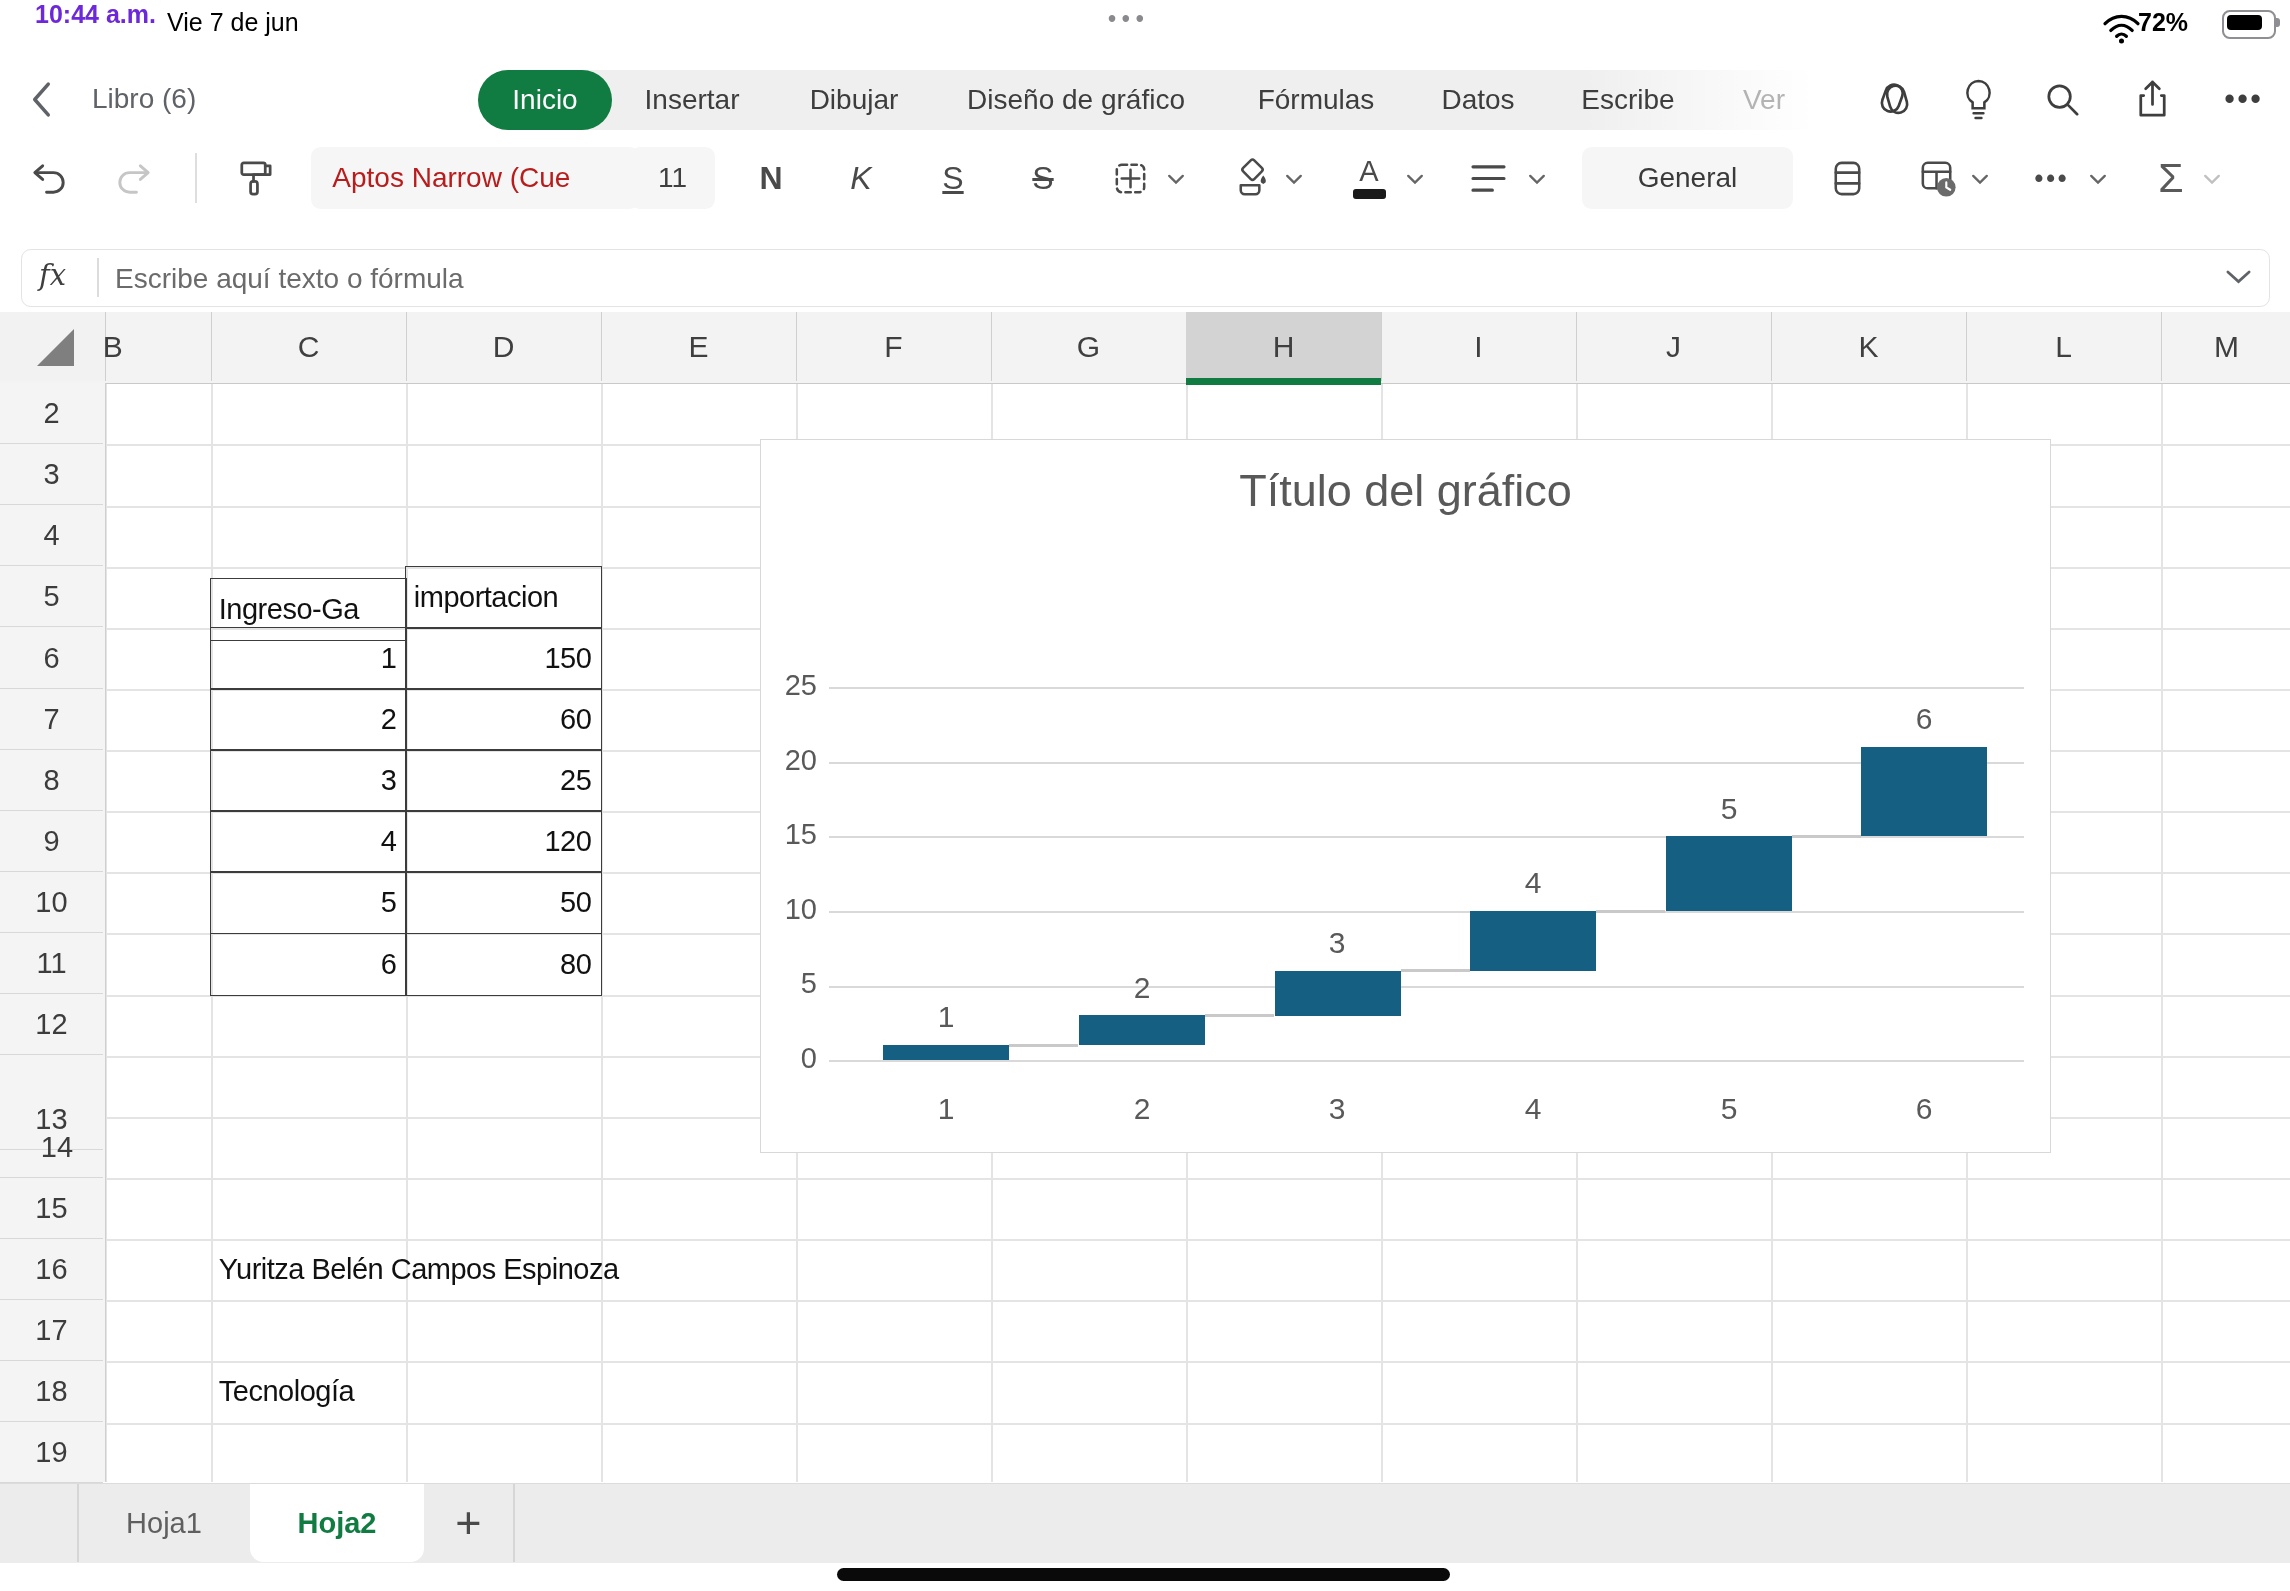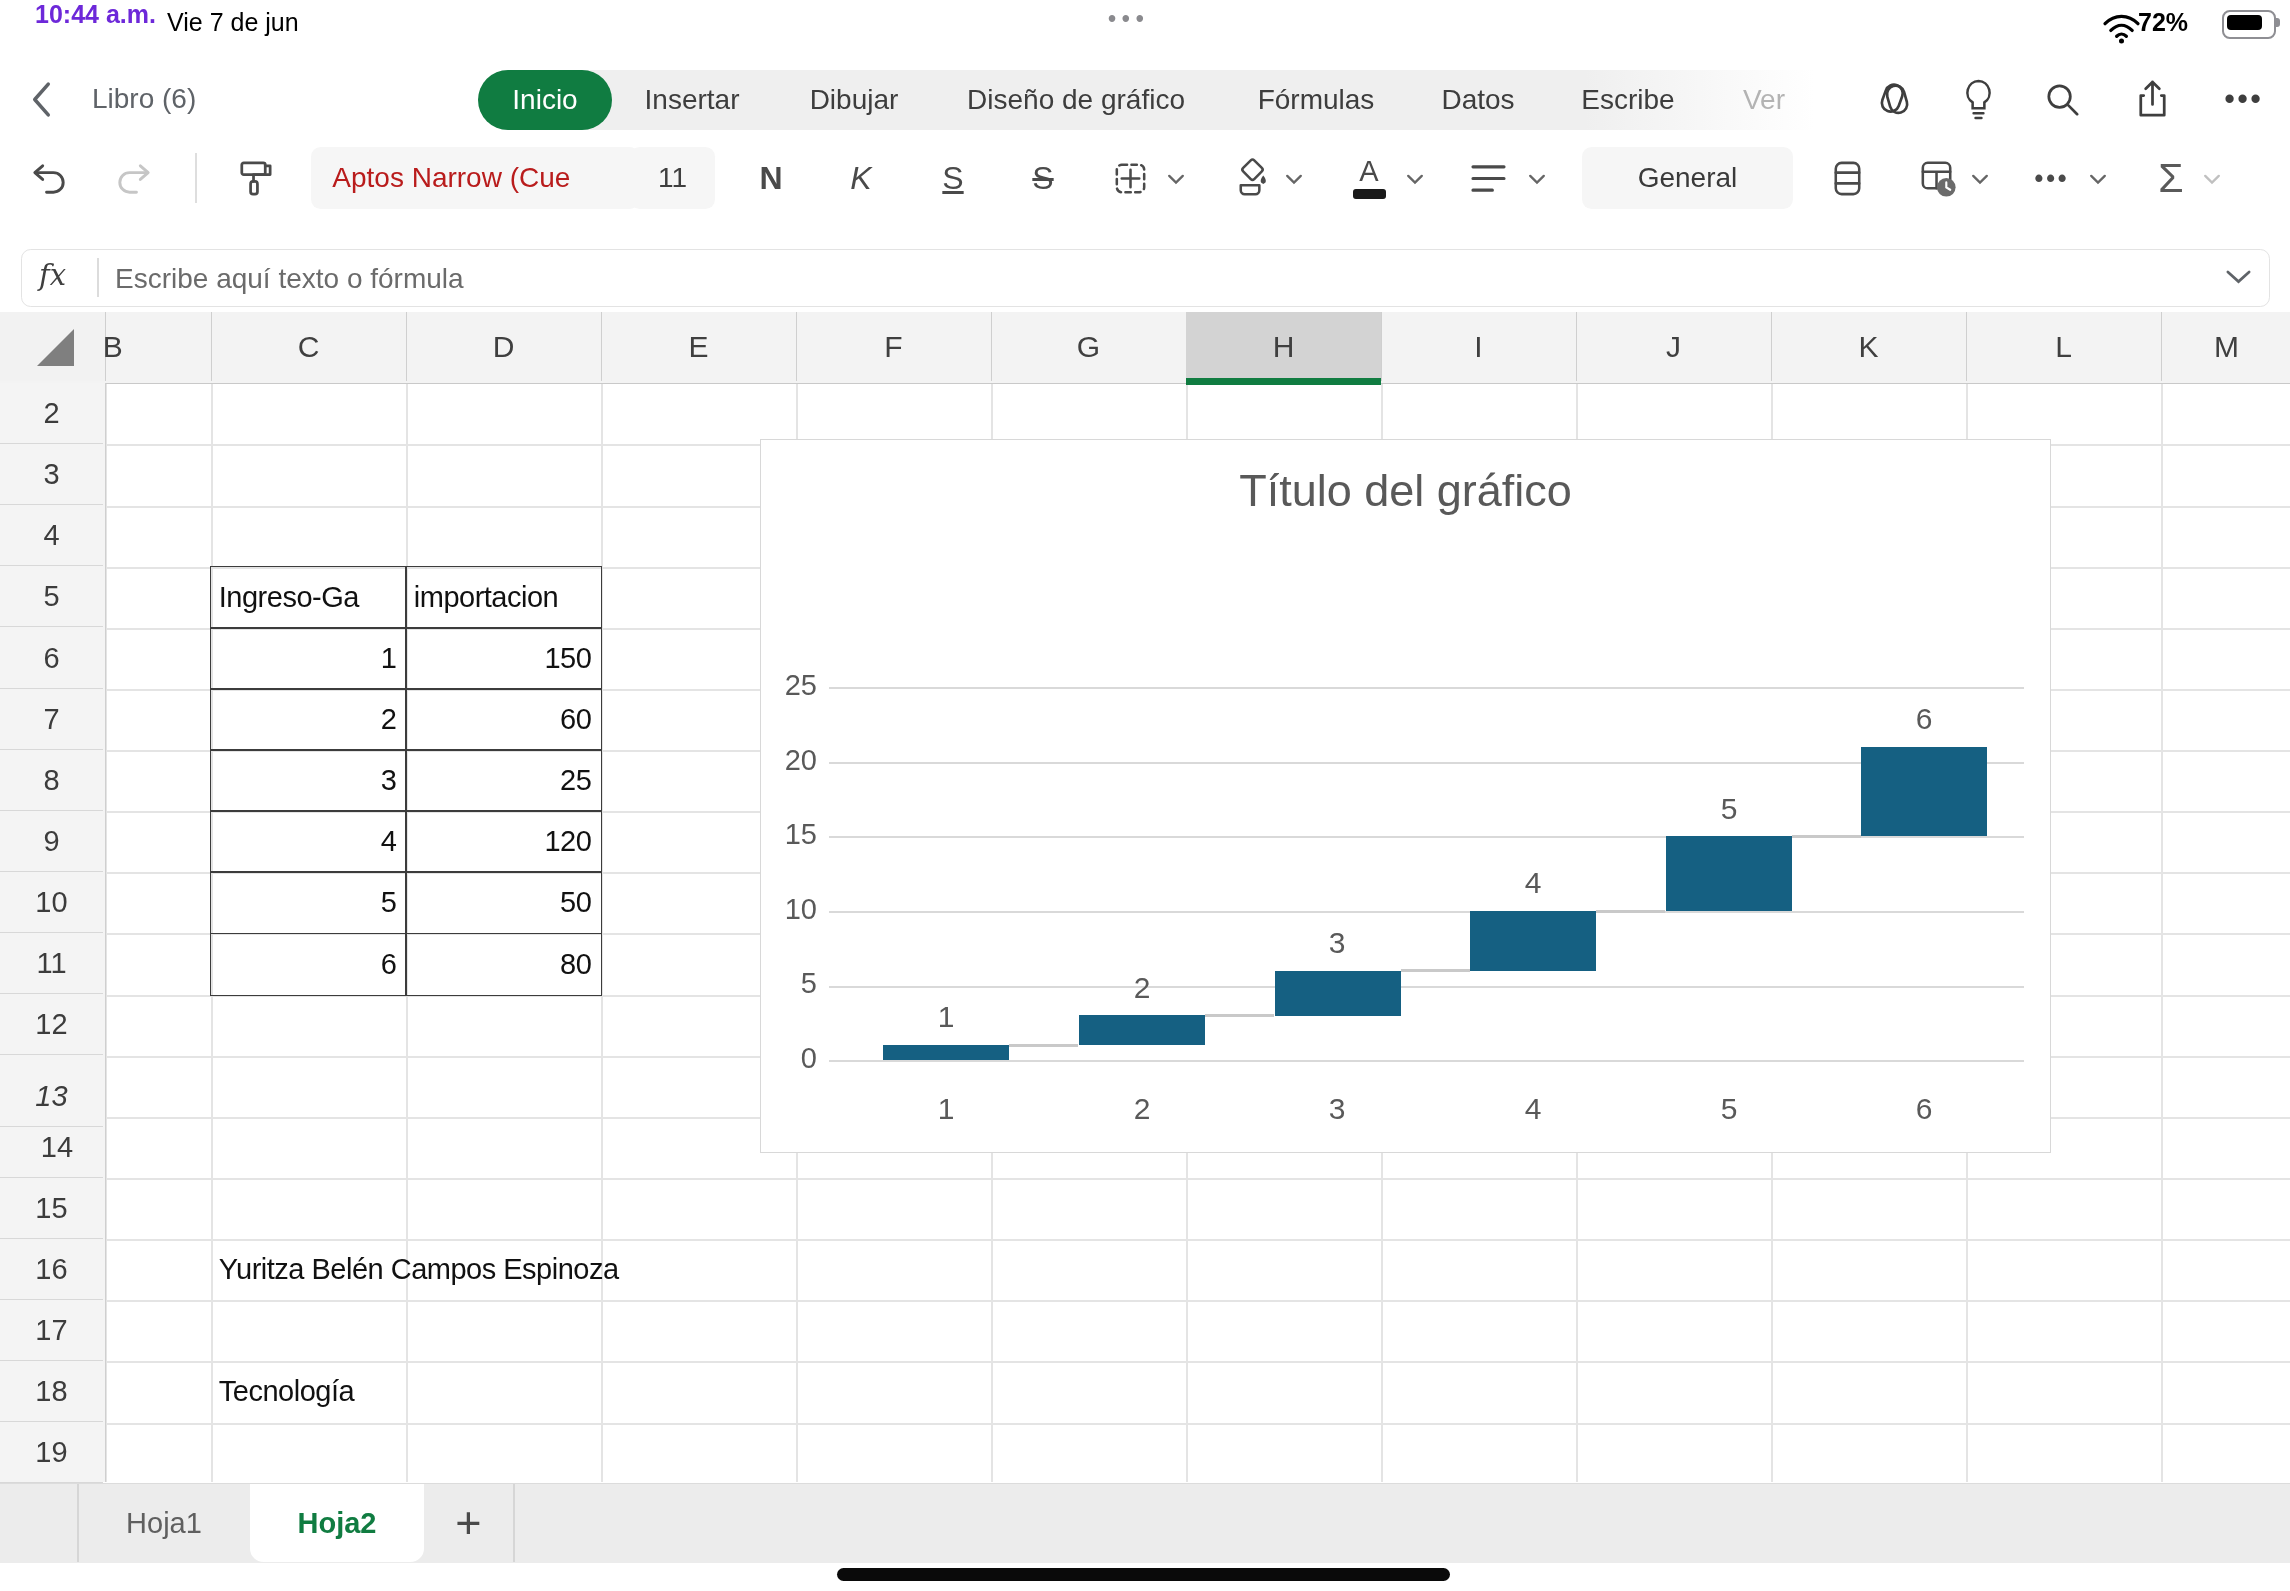--- a/index.html
+++ b/index.html
@@ -59,21 +59,21 @@
   .rowstrip{left:0;top:383px;width:105px;height:1099px;background:#f4f4f4;border-right:1.5px solid #cfcfcf;z-index:6;}
   .rowhdr{position:absolute;left:0;width:103px;height:61px;display:flex;align-items:center;justify-content:center;
     font-size:29px;color:#3c3c3c;border-bottom:1.5px solid #d8d8d8;box-sizing:border-box;}
   .vline{position:absolute;top:383px;width:1.5px;height:1099px;background:#e4e4e4;z-index:1;}
   .hline{position:absolute;left:105px;width:2185px;height:1.5px;background:#e4e4e4;z-index:1;}
   .cell{position:absolute;display:flex;align-items:center;font-size:29px;color:#111;
     letter-spacing:-0.5px;box-sizing:border-box;z-index:2;white-space:nowrap;}
   .cell.right{justify-content:flex-end;padding-right:9.7px;}
   .cell.left{padding-left:7.8px;}
   .cell.bordered{border:1.9px solid #3c3c3c;}
-  .cell.clip{overflow:hidden;}
+  .cell.clip{overflow:hidden;margin-top:12px;}
 
   
   #chart{left:760px;top:439px;width:1291px;height:714px;background:#fff;border:1.9px solid #d8d8d8;z-index:5;box-sizing:border-box;}
   .ch-title{position:absolute;left:0;top:25px;width:100%;text-align:center;font-size:45px;color:#595959;}
   .ch-legend{position:absolute;left:0;top:138px;width:100%;display:flex;justify-content:center;align-items:center;gap:54px;}
   .lg-item{display:flex;align-items:center;gap:12.6px;font-size:29px;color:#595959;}
   .lg-sw{width:29px;height:29px;}
   .gline{position:absolute;left:68px;width:1195px;height:1.9px;background:#d9d9d9;}
   .ytick{position:absolute;left:0;width:56px;text-align:right;font-size:29px;color:#595959;}
   .xtick{position:absolute;width:116px;text-align:center;font-size:30px;color:#595959;}
@@ -338,21 +338,21 @@
     <div class="rowhdr" style="top: 61px;">3</div>
     <div class="rowhdr" style="top: 122px;">4</div>
     <div class="rowhdr" style="top: 183px;">5</div>
     <div class="rowhdr" style="top: 245px;">6</div>
     <div class="rowhdr" style="top: 306px;">7</div>
     <div class="rowhdr" style="top: 367px;">8</div>
     <div class="rowhdr" style="top: 428px;">9</div>
     <div class="rowhdr" style="top: 489px;">10</div>
     <div class="rowhdr" style="top: 550px;">11</div>
     <div class="rowhdr" style="top: 611px;">12</div>
-    <div class="rowhdr" style="top: 683px; font-style: italic;">13</div>
+    <div class="rowhdr" style="top: 706px;">13</div>
     <div class="rowhdr" style="top: 734px; padding-left: 11px;">14</div>
     <div class="rowhdr" style="top: 795px;">15</div>
     <div class="rowhdr" style="top: 856px;">16</div>
     <div class="rowhdr" style="top: 917px;">17</div>
     <div class="rowhdr" style="top: 978px;">18</div>
     <div class="rowhdr" style="top: 1039px;">19</div>
   </div>
 
 <div class="abs" id="chart">
   <div class="ch-title">Título del gráfico</div>

